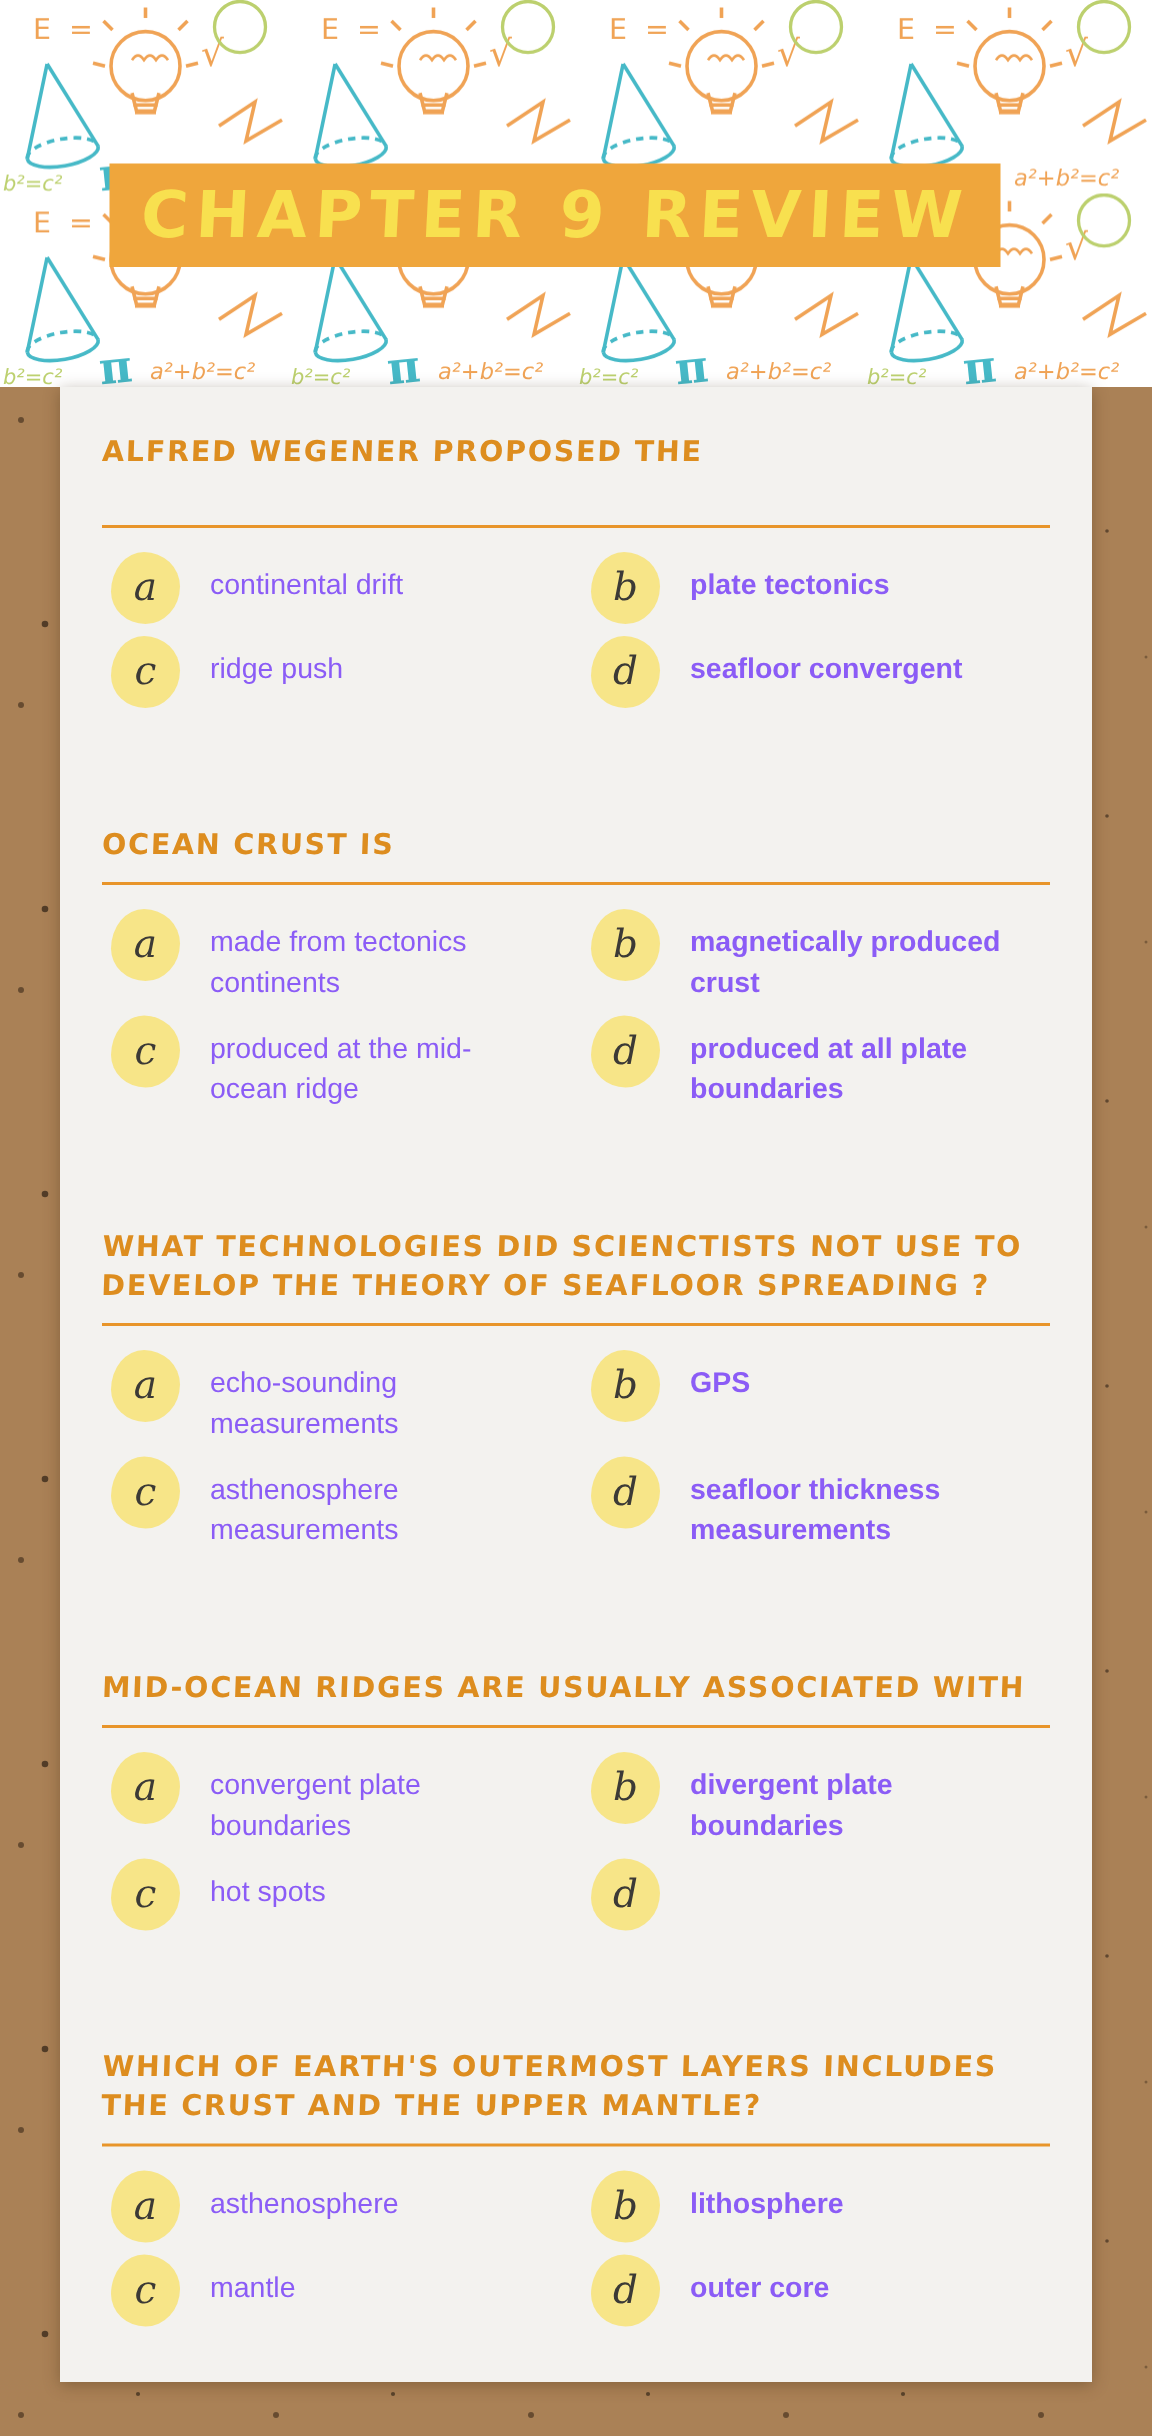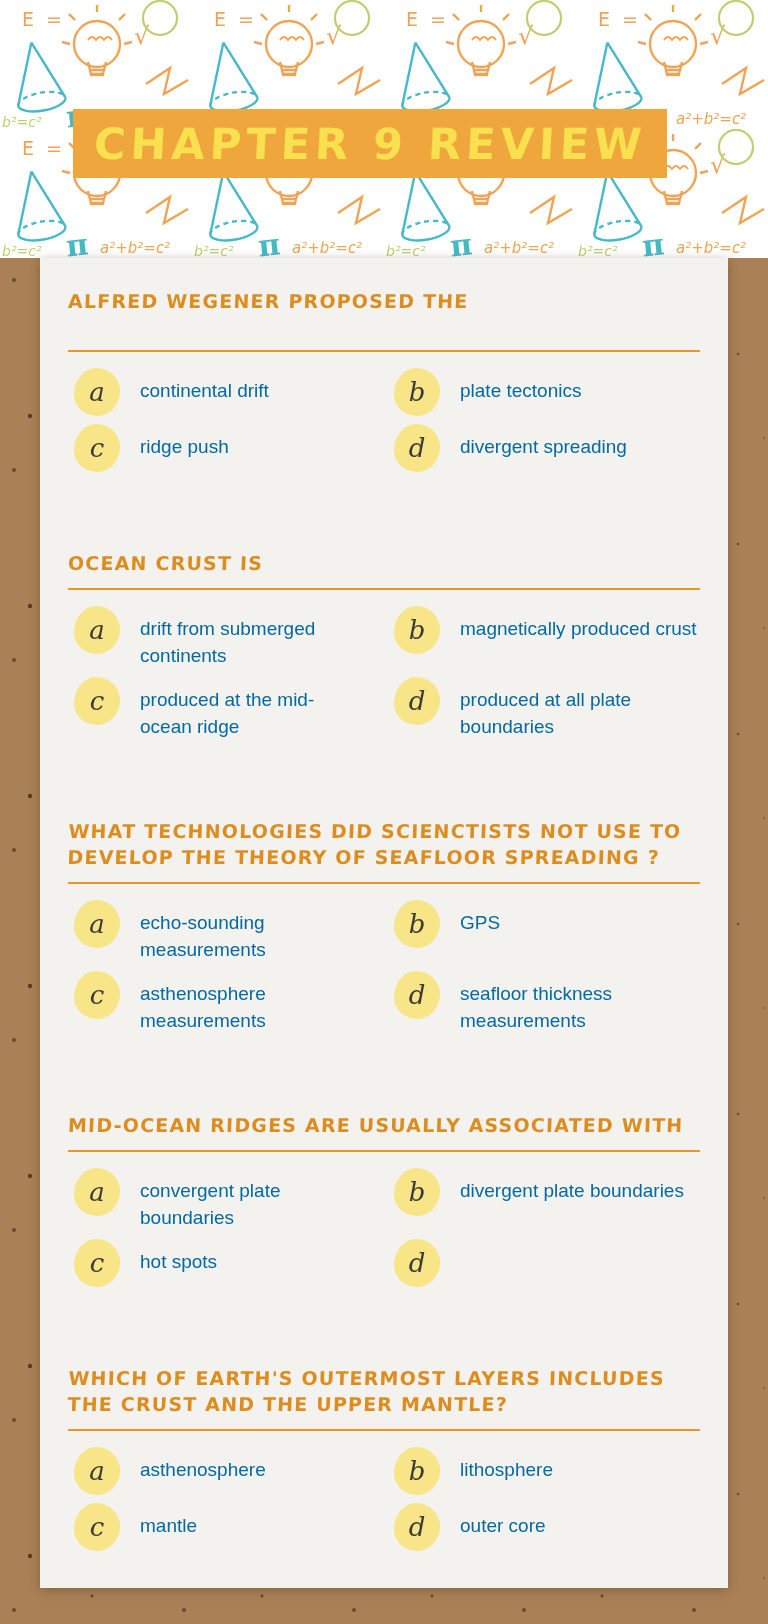--- a/index.html
+++ b/index.html
@@ -59,24 +59,24 @@
     background:#f7e588;
     border-radius:48% 52% 50% 50% / 55% 48% 52% 45%;
     display:flex;align-items:center;justify-content:center;
   }
   .badge i{
     font-family:"DejaVu Serif",serif;font-style:italic;
     font-size:26px;line-height:1;color:#3c3a36;
   }
   .option-label{
     padding-top:9px;
-    font-size:19px;line-height:27px;color:#0369a1;
+    font-size:19px;line-height:27px;color:#8b5cf6;
     max-width:225px;
   }
-  .option:nth-child(2n) .option-label{max-width:240px;}
+  .option:nth-child(2n) .option-label{max-width:240px;font-weight:bold;}
 </style>
 </head>
 <body>
 
 <div class="page">
 
   <header class="header">
     <svg class="doodles" width="768" height="258">
       <defs>
         <pattern id="doodleTile" width="192" height="129" patternUnits="userSpaceOnUse">
@@ -162,34 +162,34 @@
           <div class="option">
             <span class="badge">
                 <i>c</i>
               </span>
             <span class="option-label">ridge push</span>
           </div>
           <div class="option">
             <span class="badge">
                 <i>d</i>
               </span>
-            <span class="option-label">divergent spreading</span>
+            <span class="option-label">seafloor convergent</span>
           </div>
         </div>
       </section>
 
       <section class="question">
         <h2 class="q-title">OCEAN CRUST IS</h2>
         <hr class="q-divider">
         <div class="options">
           <div class="option">
             <span class="badge">
                 <i>a</i>
               </span>
-            <span class="option-label">drift from submerged continents</span>
+            <span class="option-label">made from tectonics continents</span>
           </div>
           <div class="option">
             <span class="badge">
                 <i>b</i>
               </span>
             <span class="option-label">magnetically produced crust</span>
           </div>
           <div class="option">
             <span class="badge">
                 <i>c</i>

